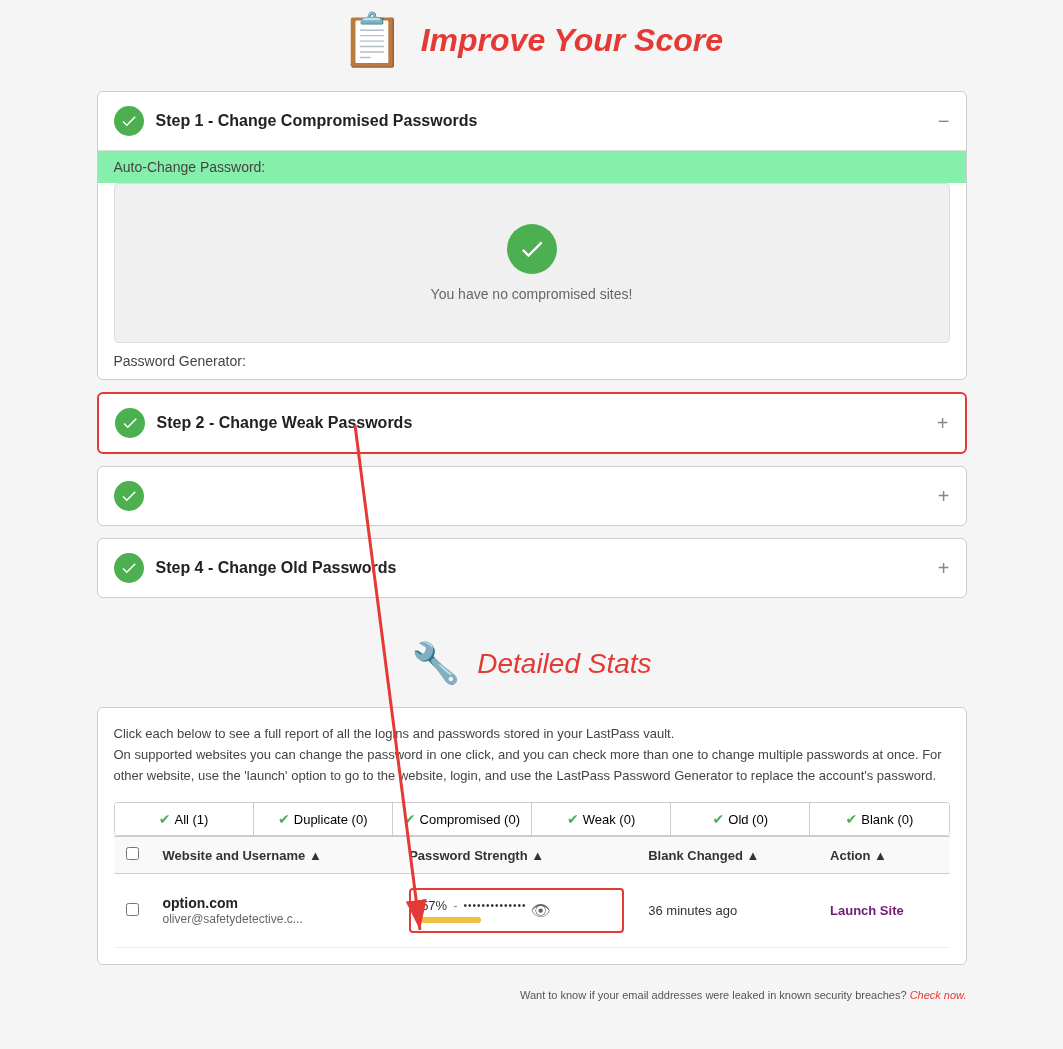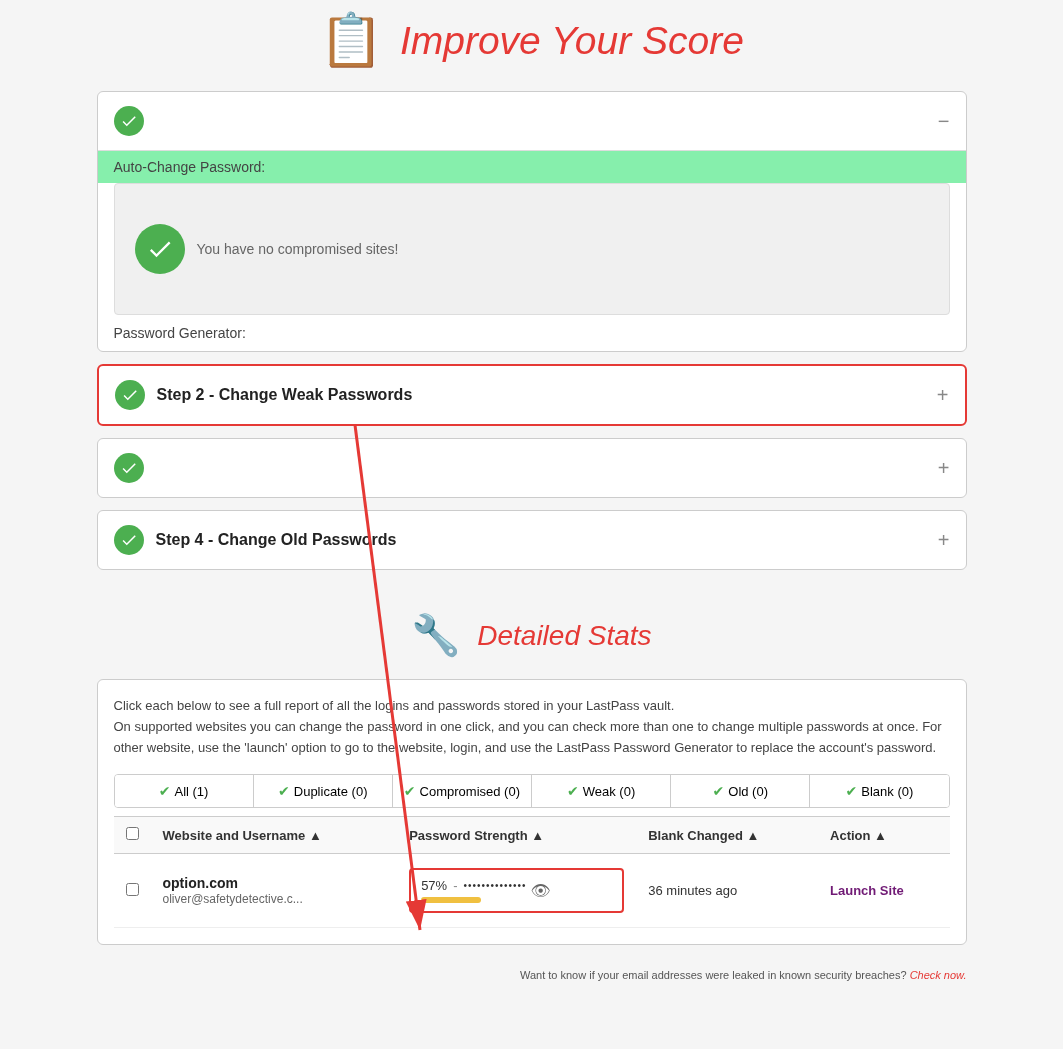--- a/index.html
+++ b/index.html
@@ -14,22 +14,22 @@
 
     .top-header {
       display: flex;
       align-items: center;
       justify-content: center;
       padding: 10px 0 20px 0;
       gap: 16px;
     }
 
     .improve-title {
-      font-size: 39px;
-      font-weight: normal;
+      font-size: 32px;
+      font-weight: bold;
       color: #e53935;
       font-style: italic;
       text-align: right;
     }
 
     .main-container {
       width: 870px;
       margin: 0 auto;
     }
 
@@ -101,21 +101,21 @@
       background: #86efac;
     }
 
     .step-inner-box {
       background: #f0f0f0;
       border: 1px solid #ddd;
       margin: 0 16px;
       border-radius: 4px;
       padding: 40px 20px;
       display: flex;
-      flex-direction: row;
+      flex-direction: column;
       align-items: center;
       gap: 12px;
     }
 
     .big-check-icon {
       width: 50px;
       height: 50px;
       background: #4caf50;
       border-radius: 50%;
       display: flex;
@@ -200,21 +200,21 @@
 
     .filter-tab .tab-check {
       color: #4caf50;
       font-size: 14px;
     }
 
     
     .data-table {
       width: 100%;
       border-collapse: collapse;
-      margin-top: 8px;
+      margin-top: 0;
     }
 
     .data-table thead tr {
       border-top: 1px solid #ccc;
       border-bottom: 1px solid #ccc;
       background: #f9f9f9;
     }
 
     .data-table th {
       padding: 10px 12px;
@@ -349,20 +349,23 @@
   </div>
 
   <div class="main-container">
 
     <div class="step-card">
       <div class="step-header">
         <div class="step-check-icon">
           <svg viewBox="0 0 24 24">
               <path d="M9 16.2l-4.2-4.2-1.4 1.4 5.6 5.6 12-12-1.4-1.4z"></path>
             </svg>
+        </div>
+        <div class="step-label">
+          <span>Step 1 - </span><span>Change Compromised Passwords</span>
         </div>
         <div class="step-toggle">−</div>
       </div>
       <div class="step-content">
         <div class="step-section-label">Auto-Change Password:</div>
         <div class="step-inner-box">
           <div class="big-check-icon">
             <svg viewBox="0 0 24 24">
                 <path d="M9 16.2l-4.2-4.2-1.4 1.4 5.6 5.6 12-12-1.4-1.4z"></path>
               </svg>

